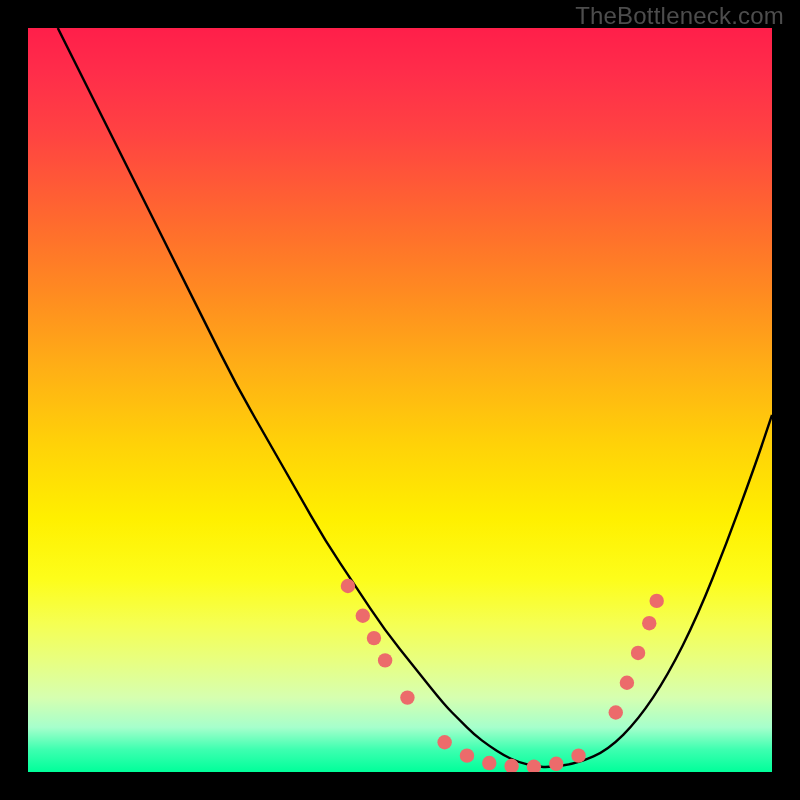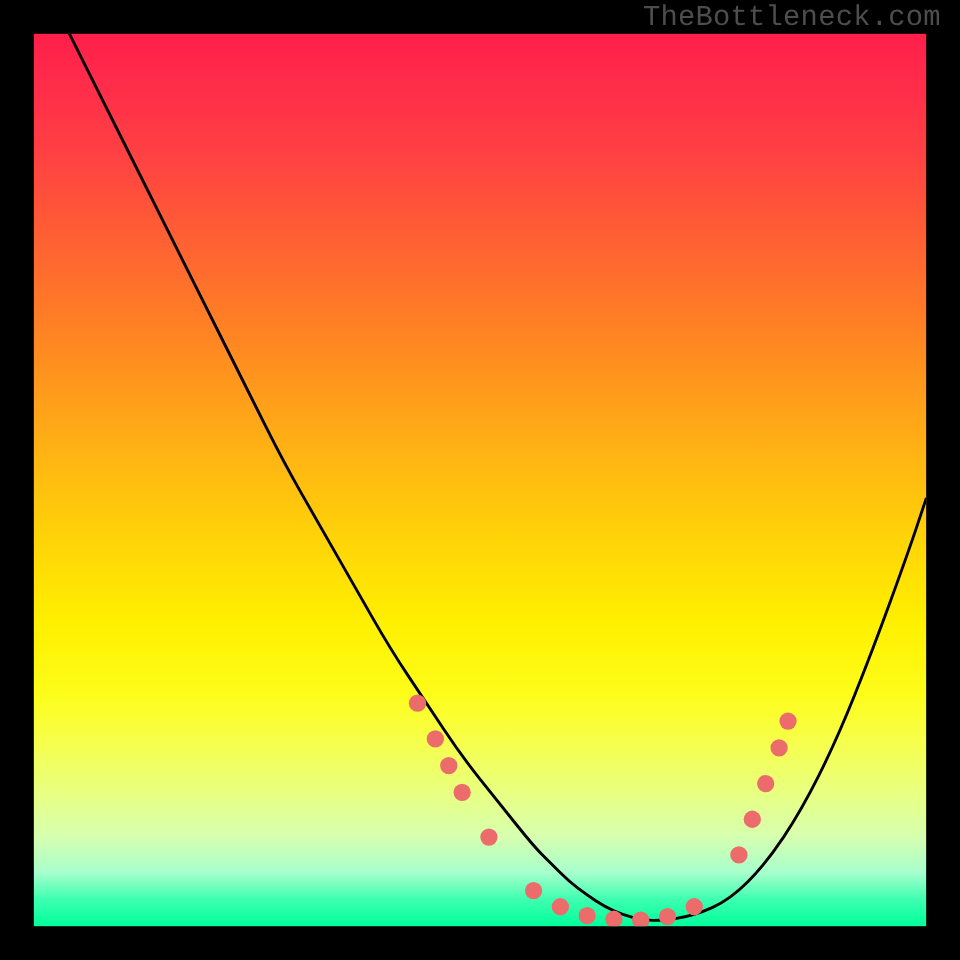--- a/index.html
+++ b/index.html
@@ -11,21 +11,20 @@
     overflow: hidden;
     font-family: Arial, Helvetica, sans-serif;
   }
   .frame {
     position: absolute;
     left: 0;
     top: 0;
     width: 800px;
     height: 640px;
     background: #000;
-    font-family: Liberation Mono, monospace;
   }
   .plot {
     position: absolute;
     left: 28px;
     top: 28px;
     width: 744px;
     height: 744px;
     overflow: hidden;
   }
   .gradient {

